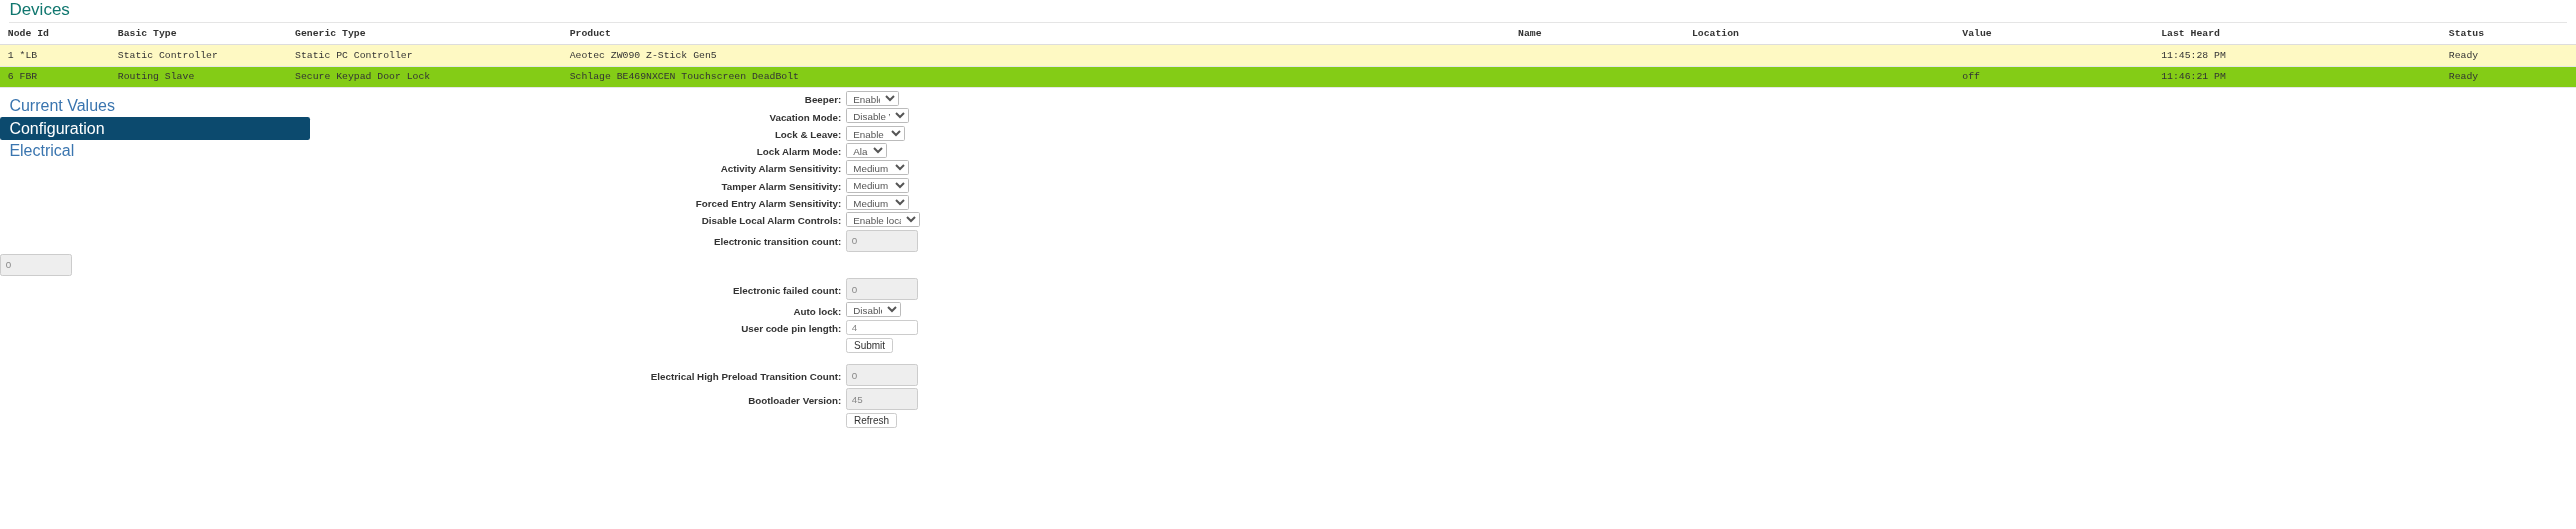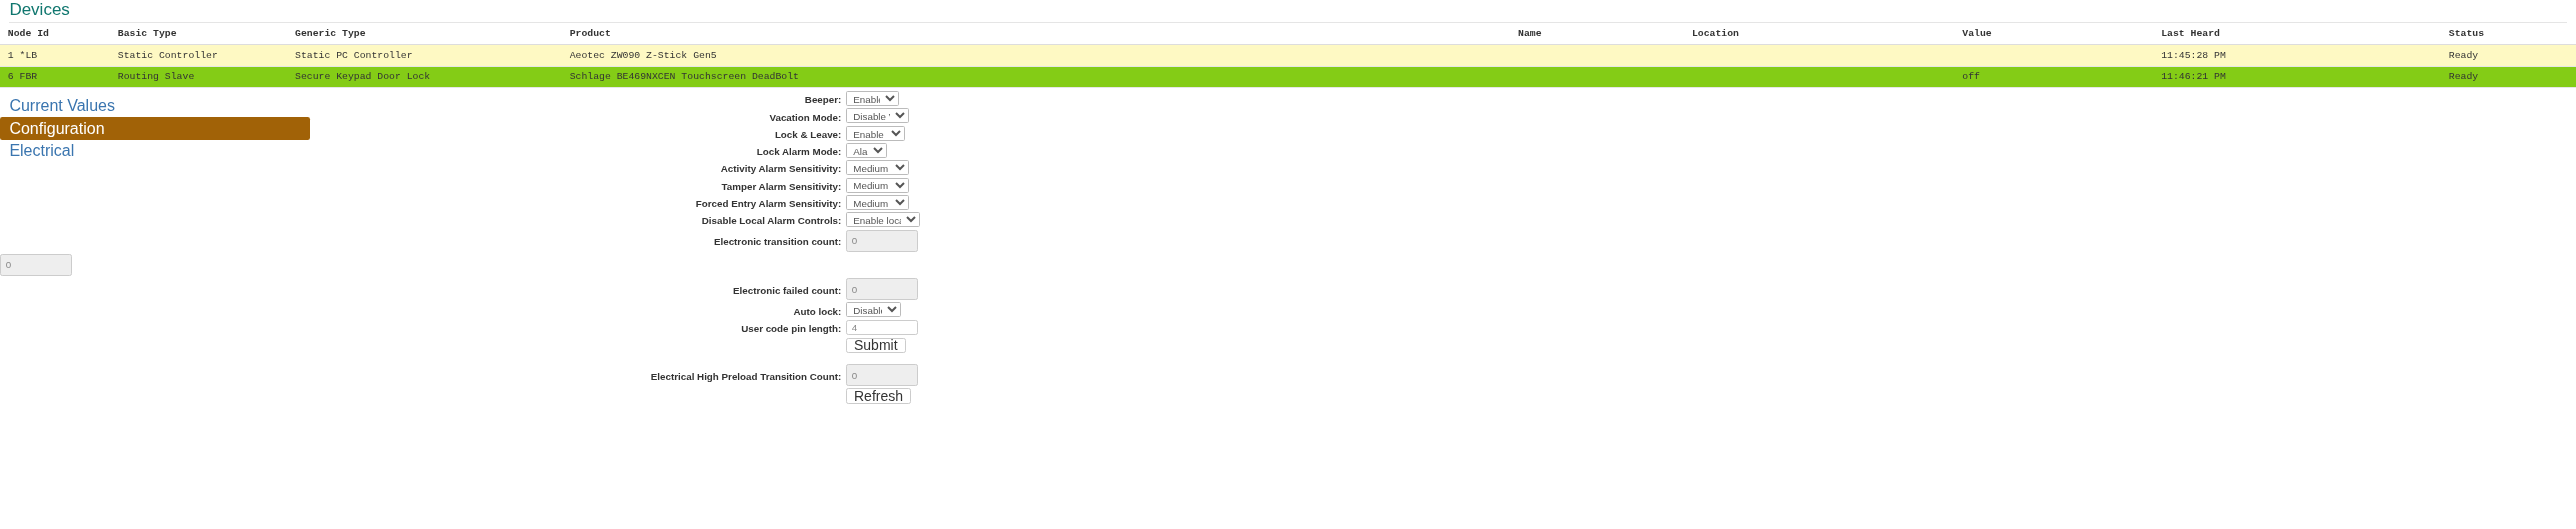--- a/index.html
+++ b/index.html
@@ -94,21 +94,21 @@
   .nav-pills a {
     display: block;
     padding: 5.5px 9.4px;
     font-size: 16px;
     color: #3a75af;
     text-decoration: none;
     border-radius: 2.3px;
     line-height: 11.7px;
   }
   .nav-pills a.active {
-    background: #a16207;
+    background: #0c4a6e;
     color: #ffffff;
   }
 
   
   .config-form {
     position: absolute;
     left: 0;
     top: 3.1px;
     width: 1016px;
   }
@@ -157,21 +157,21 @@
     box-sizing: border-box;
   }
   input.cfg-text.readonly {
     background: #eeeeee;
     width: 72px;
     height: 22px;
   }
 
   button.cfg-btn {
     font-family: "Liberation Sans", sans-serif;
-    font-size: 14px;
+    font-size: 10px;
     color: #333333;
     background: #ffffff;
     border: 0.8px solid #cccccc;
     border-radius: 2.3px;
     padding: 1.6px 7px;
     height: 15.6px;
     line-height: 11.7px;
     cursor: pointer;
   }
 
@@ -356,20 +356,26 @@
 
     <div class="spacer-row"></div>
 
     <div class="form-row">
       <div class="form-label">Electrical High Preload Transition Count:</div>
       <div class="form-control">
         <input class="cfg-text readonly" readonly="" value="0" style="">
       </div>
     </div>
 
+    <div class="form-row">
+      <div class="form-label">Bootloader Version:</div>
+      <div class="form-control">
+        <input class="cfg-text readonly" readonly="" value="45" style="">
+      </div>
+    </div>
 
     <div class="form-row">
       <div class="form-label"></div>
       <div class="form-control">
         <button class="cfg-btn">Refresh</button>
       </div>
     </div>
 
   </div>
 </div>

